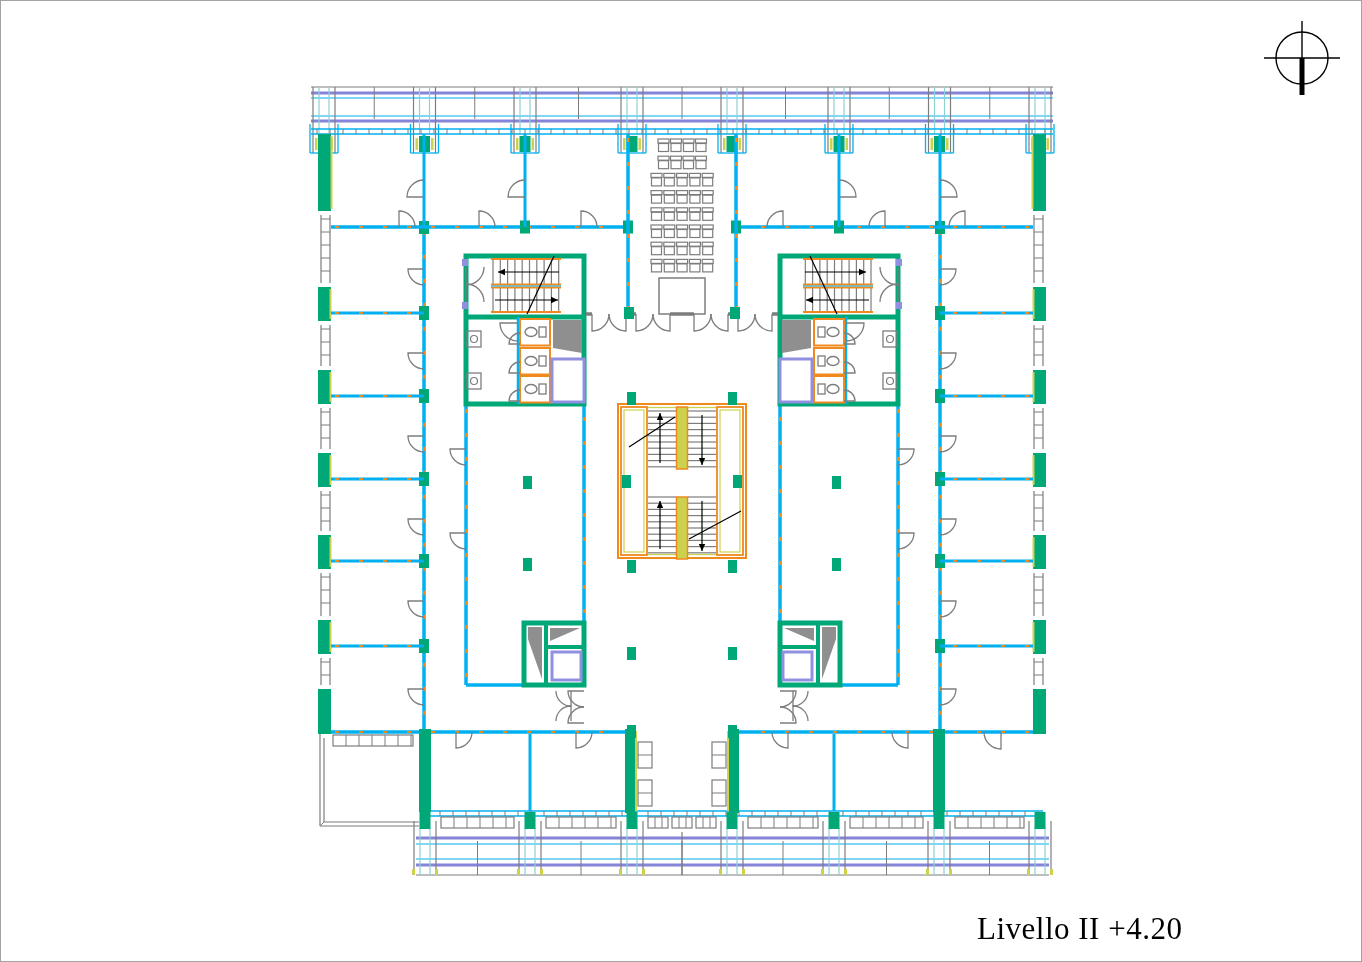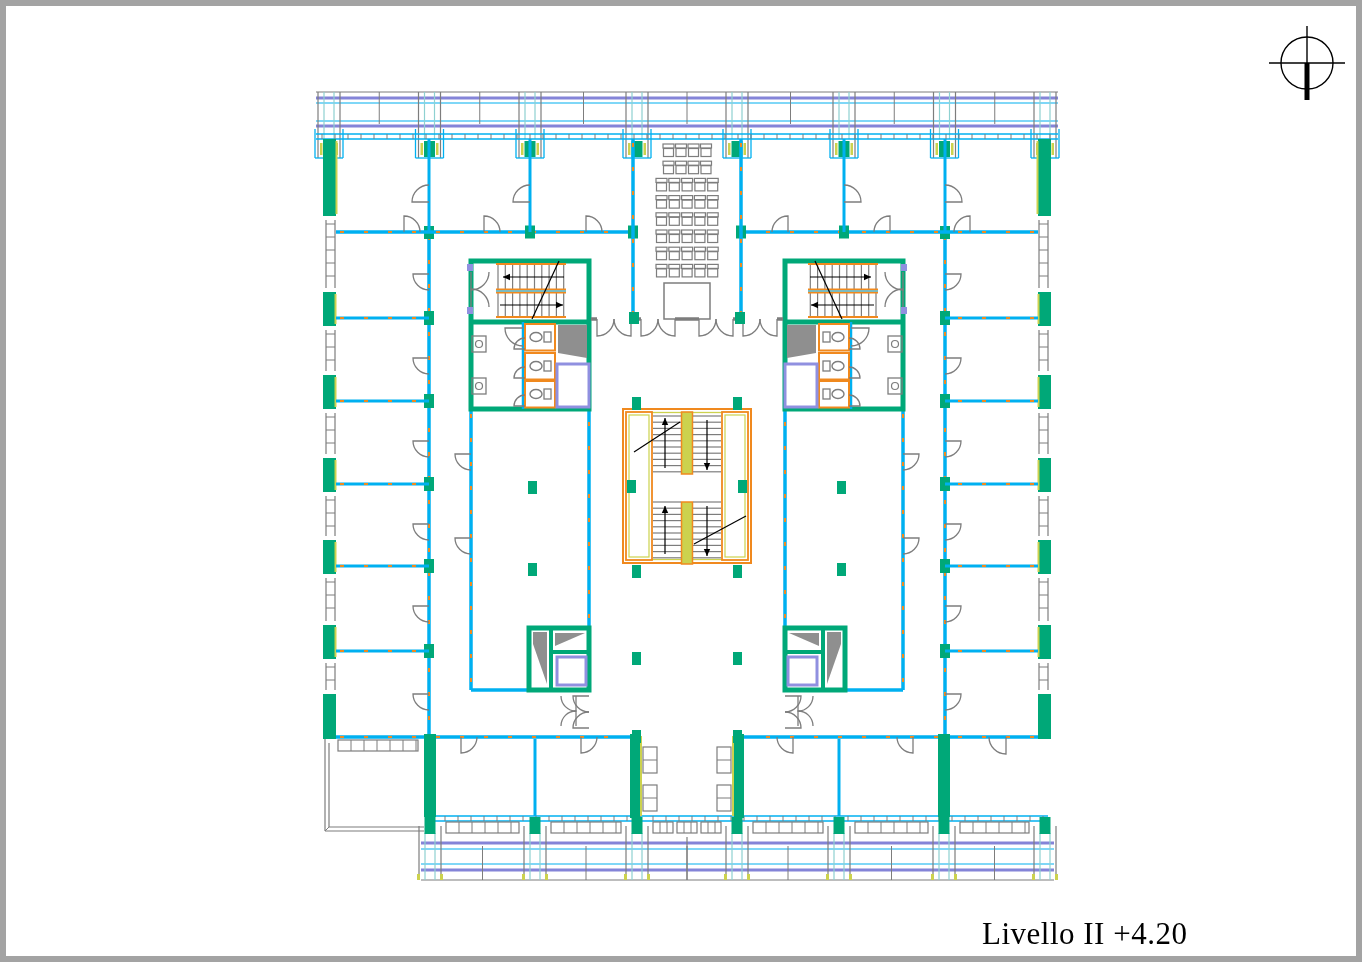--- a/index.html
+++ b/index.html
@@ -1,17 +1,17 @@
 <!DOCTYPE html>
 <html><head>
 <meta charset="utf-8">
 <style>
   html,body{margin:0;padding:0;background:#e8e8e8;}
   .sheet{position:relative;width:1362px;height:962px;background:#ffffff;
-         border:6px solid #a3a3a3;box-sizing:border-box;overflow:hidden;
+         border:1px solid #a3a3a3;box-sizing:border-box;overflow:hidden;
          font-family:"Liberation Serif","DejaVu Serif",serif;}
   #plan{position:absolute;left:0;top:0;width:1362px;height:962px;}
   .level-title{position:absolute;left:976px;top:910px;font-size:31px;color:#000;
                letter-spacing:0.5px;white-space:nowrap;}
 </style>
 </head>
 <body>
 
 <div class="sheet">
   <svg id="plan" viewBox="0 0 1362 962">

